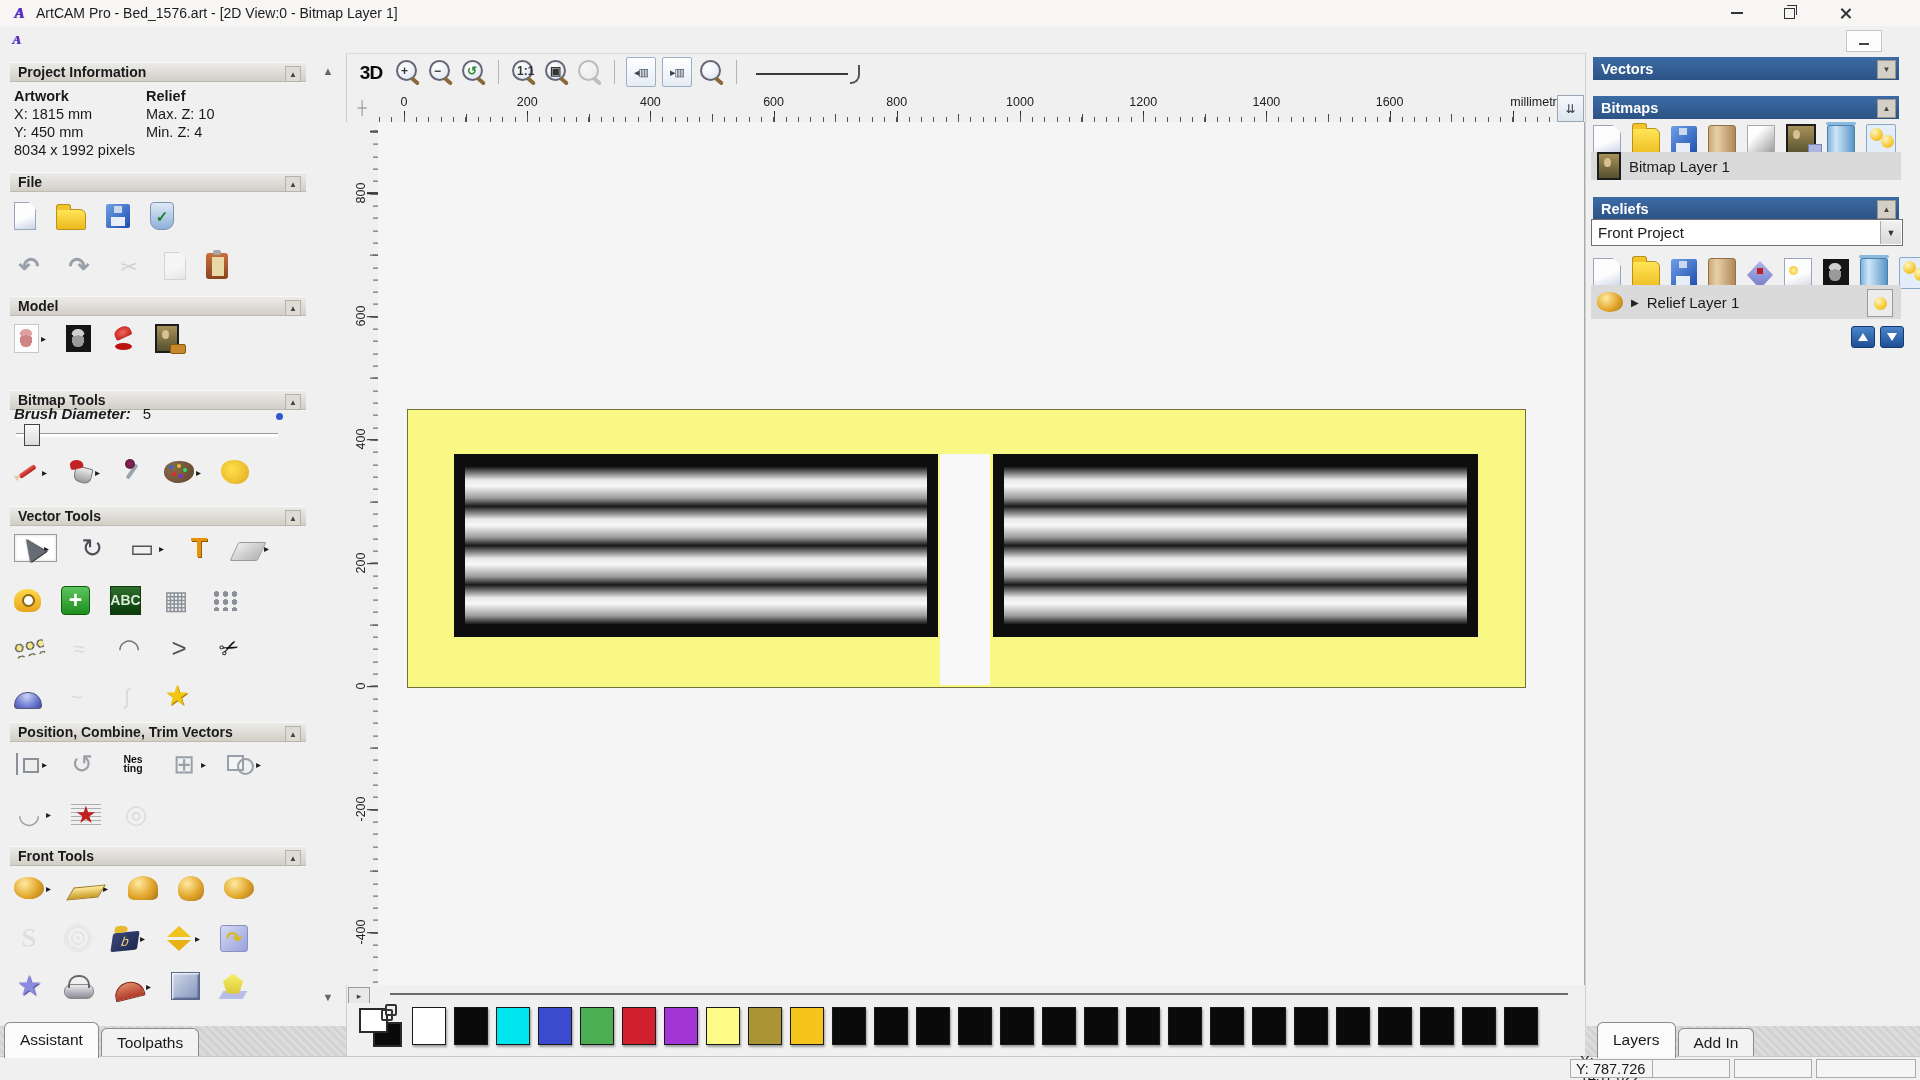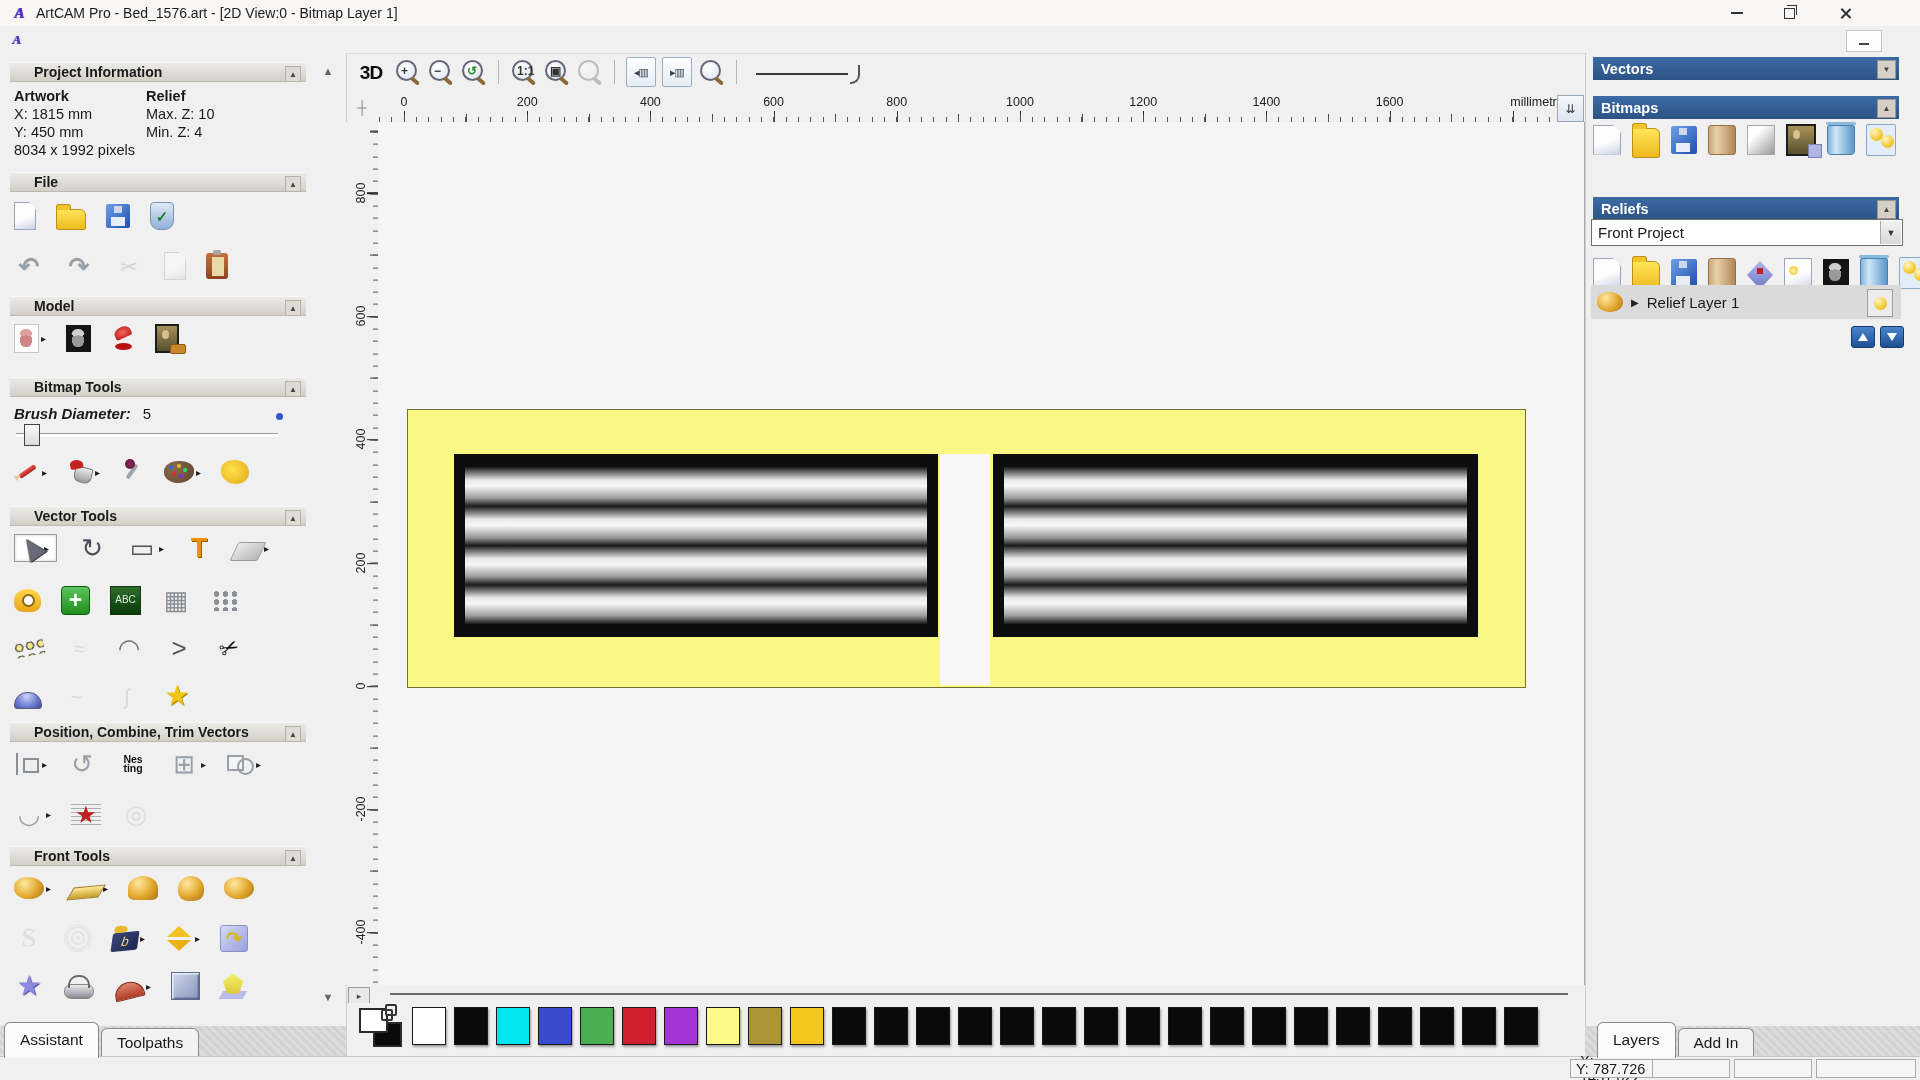--- a/index.html
+++ b/index.html
@@ -22,21 +22,21 @@
   #menubar{left:0;top:26px;width:1920px;height:27px;background:#f0f0f0;border-bottom:1px solid #dcdcdc;
            display:flex;align-items:center}
   #menubar .logo{margin:0 6px 0 12px;font:italic bold 13px "Liberation Serif",serif;color:#4338c8;text-shadow:1px 0 #8a2ab0}
   .menu-item{padding:4px 11px;font-size:14.5px;color:#111}
   #mdi-min{left:1846px;top:30px;width:34px;height:20px;border:1px solid #c6c6c6;background:#fdfdfd;
            display:flex;align-items:center;justify-content:center}
   #mdi-min .bar{width:10px;height:2px;background:#444;margin-top:6px}
   
   #left-panel{left:0;top:53px;width:346px;height:1003px;background:#f0f0f0;border-right:1px solid #cfcfcf;overflow:hidden}
   .sec-h{left:10px;width:296px;height:20px;background:linear-gradient(#ecebe8,#d2cfc8);
-         display:flex;align-items:center;font-size:14px;font-weight:bold;padding-left:24px;box-sizing:border-box;
+         display:flex;align-items:center;font-size:14px;font-weight:bold;padding-left:8px;box-sizing:border-box;
          border-top:1px solid #f8f8f8;border-bottom:1px solid #bdbab2}
   .sec-arrow{position:absolute;right:5px;top:3px;width:14px;height:14px;font-size:8px;color:#444;
              display:flex;align-items:center;justify-content:center;background:#dedbd4;border:1px solid #b5b2aa}
   .pi-txt{font-size:14.5px;line-height:18px;white-space:nowrap}
   .pi-b{font-weight:bold}
   .scroll-arr{left:320px;width:16px;font-size:11px;color:#666;text-align:center}
   .trow{left:14px;display:flex;align-items:center;gap:20px;height:40px}
   .tool{display:flex;align-items:center;gap:2px;position:relative}
   .tool.active{background:#fff;border:1px solid #9a9a9a;padding:2px 7px;box-shadow:inset 0 0 3px #d5d5d5}
   .tool.hl{border:1px solid #8aa8c8;background:#e4eefa;border-radius:2px;padding:1px}
@@ -107,22 +107,22 @@
   .i-selarrow{width:0;height:0;border-left:10px solid transparent;border-right:10px solid transparent;
               border-bottom:22px solid #666b74;transform:rotate(-35deg);filter:drop-shadow(1px 1px 0 #2e2e2e)}
   .i-bigT{font-size:27px;font-weight:bold;color:#e8920a;text-shadow:1px 1px 0 #8a5a00}
   .i-eraser{width:26px;height:17px;margin-top:6px;background:linear-gradient(135deg,#ececec,#b5b5b5);
             border:1px solid #999;transform:skewX(-25deg);border-radius:2px}
   .i-tape{width:27px;height:23px;background:linear-gradient(#ffd84a,#e8a41e);border-radius:50% 50% 35% 35%;position:relative}
   .i-tape::after{content:"";position:absolute;left:8px;top:5px;width:9px;height:9px;background:#fff;
                  border:2px solid #8a6a10;border-radius:50%}
   .i-sqg{width:27px;height:27px;background:linear-gradient(#5ec45e,#1e8e1e);border:1px solid #0c5c0c;
          border-radius:4px;color:#fff;font-size:23px;font-weight:bold}
-  .i-abc{width:29px;height:27px;background:linear-gradient(#2d6e2d,#0a3a0a);color:#d8ecd8;font-size:10px;
-         font-weight:normal;border:1px solid #123812}
+  .i-abc{width:29px;height:27px;background:linear-gradient(#2d6e2d,#0a3a0a);color:#d8ecd8;font-size:14px;
+         font-weight:bold;border:1px solid #123812}
   .i-dots{width:26px;height:22px;background-image:radial-gradient(circle,#8a8f98 2.6px,transparent 3px);
           background-size:9px 8px;background-position:1px 1px}
   .i-nodes{width:30px;height:16px;transform:rotate(-12deg);
            background-image:radial-gradient(circle,#f5e88a 2.8px,#555 3.2px 4px,transparent 4.4px);background-size:11px 12px}
   .i-dome{width:26px;height:15px;margin-top:9px;background:radial-gradient(circle at 45% 20%,#cdd5f5,#6a78d0 60%,#3a48a0);
           border-radius:13px 13px 3px 3px;border:1px solid #55597a}
   .i-starsh{font-size:28px;color:#f2c614;text-shadow:1px 1px 0 #a87f06}
   .i-nest{width:32px;color:#111;font-weight:bold;font-size:10.5px;line-height:.9;white-space:pre-line;text-align:center}
   .i-combine{width:28px;height:22px;position:relative}
   .i-combine::before{content:"";position:absolute;left:1px;top:2px;width:13px;height:12px;border:2px solid #9aa0a8;background:#f4f4f4}
@@ -375,21 +375,21 @@
         <span class="icn i-bearbw"></span>
       </span>
       <span class="tool">
         <span class="icn i-lamp"></span>
       </span>
       <span class="tool">
         <span class="icn i-mona i-monabook"></span>
       </span>
     </div>
 
-  <div class="abs sec-h" style="top:324px">
+  <div class="abs sec-h" style="top:337px">
     <span>Bitmap Tools</span>
     <span class="sec-arrow">▲</span>
   </div>
   <div class="abs" id="brush-row">
     <span id="brush-label">Brush Diameter:</span>
     <span>5</span>
   </div>
   <div class="abs" id="brush-dot"></div>
   <div class="abs" id="brush-track"></div>
   <div class="abs" id="brush-handle"></div>
@@ -801,20 +801,24 @@
       <span class="tool">
         <span class="icn i-mona i-monapg"></span>
       </span>
       <span class="tool">
         <span class="icn i-tr"></span>
       </span>
       <span class="tool hl">
         <span class="icn i-blb"></span>
       </span>
     </div>
+  <div class="abs layer-row" style="top:99px;height:28px">
+    <span class="icn i-mona layer-thumb" style="width:20px;height:24px"></span>
+    <span>Bitmap Layer 1</span>
+  </div>
   <div class="abs rp-h" style="top:144px">
     <span>Reliefs</span>
     <span class="rp-toggle">▲</span>
   </div>
   <div id="relief-combo">
     <span>Front Project</span>
     <span class="dd">▼</span>
   </div>
   <div class="abs rp-row" style="top:201px">
       <span class="tool">

